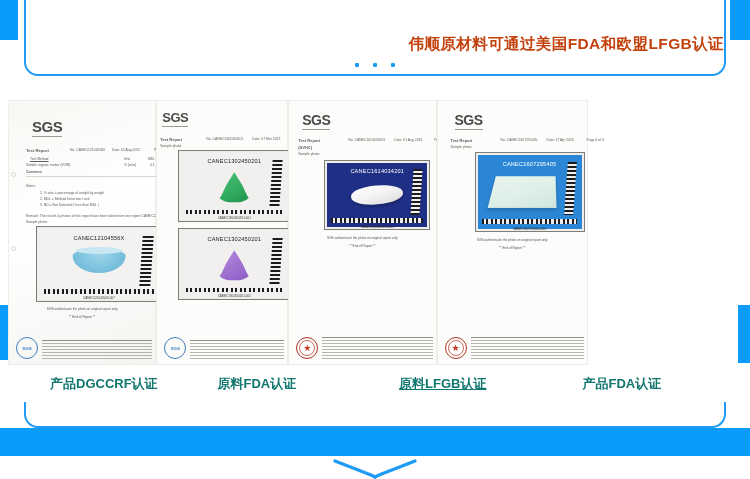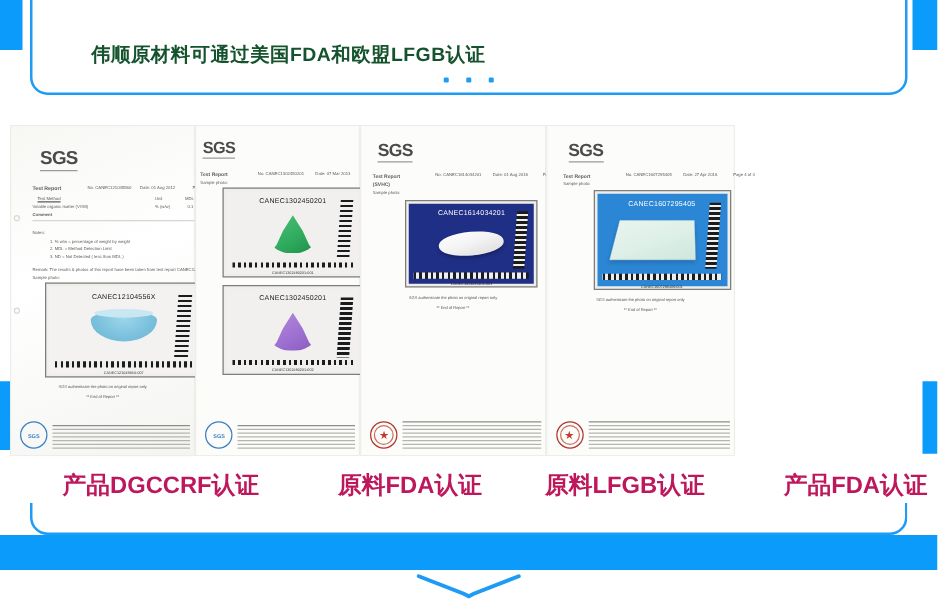--- a/index.html
+++ b/index.html
@@ -9,24 +9,23 @@
     font-family:"Liberation Sans","DejaVu Sans",sans-serif;
   }
 
   
   #header-panel{
     position:absolute; left:24px; top:-52px; width:702px; height:128px;
     border:2px solid #1e9bf5; border-radius:14px; background:#fff;
     border-top-color:#1e9bf5;
   }
   #header-subtitle{
-    position:absolute; left:0; right:0; top:84px; text-align:left;
-    font-size:15.5px; font-weight:bold; color:#14532d; letter-spacing:.4px;
+    position:absolute; left:0; right:0; top:84px; text-align:right;
+    font-size:15.5px; font-weight:bold; color:#c2410c; letter-spacing:.4px;
     white-space:nowrap;
-    padding-left:47px;
   }
   #header-dots{
     position:absolute; left:0; right:0; top:112px; text-align:center;
     line-height:0;
   }
   #header-dots span{
     display:inline-block; width:4px; height:4px; background:#1e9bf5;
     margin:0 5px; border-radius:1px;
   }
 
@@ -165,25 +164,25 @@
     font-size:3.2px; color:#555; white-space:nowrap;
   }
 
   
   #caption-row{
     position:absolute; left:0; top:375px; width:750px; height:22px;
     display:flex; padding:0 8px;
   }
   .cap-cell{ flex:1; }
   .cap-text{
-    font-size:19px; font-weight:bold; color:#be185d; white-space:nowrap;text-align:right;
+    font-size:13px; font-weight:bold; color:#0f766e; white-space:nowrap;
   }
   .cap-cell.c0 .cap-text{ padding-left:42px; }
   .cap-cell.c1 .cap-text{ padding-left:26px; }
-  .cap-cell.c2 .cap-text{ padding-left:24px; }
+  .cap-cell.c2 .cap-text{ padding-left:24px;text-decoration:underline; }
   .cap-cell.c3 .cap-text{ padding-left:24px; }
 
   
   #bottom-frame{
     position:absolute; left:24px; top:402px; width:702px; height:26px;
     border:2px solid #1e9bf5; border-top:none; border-radius:0 0 14px 14px;
     background:#fff;
   }
   #bottom-band{
     position:absolute; left:0; top:428px; width:750px; height:28px;

